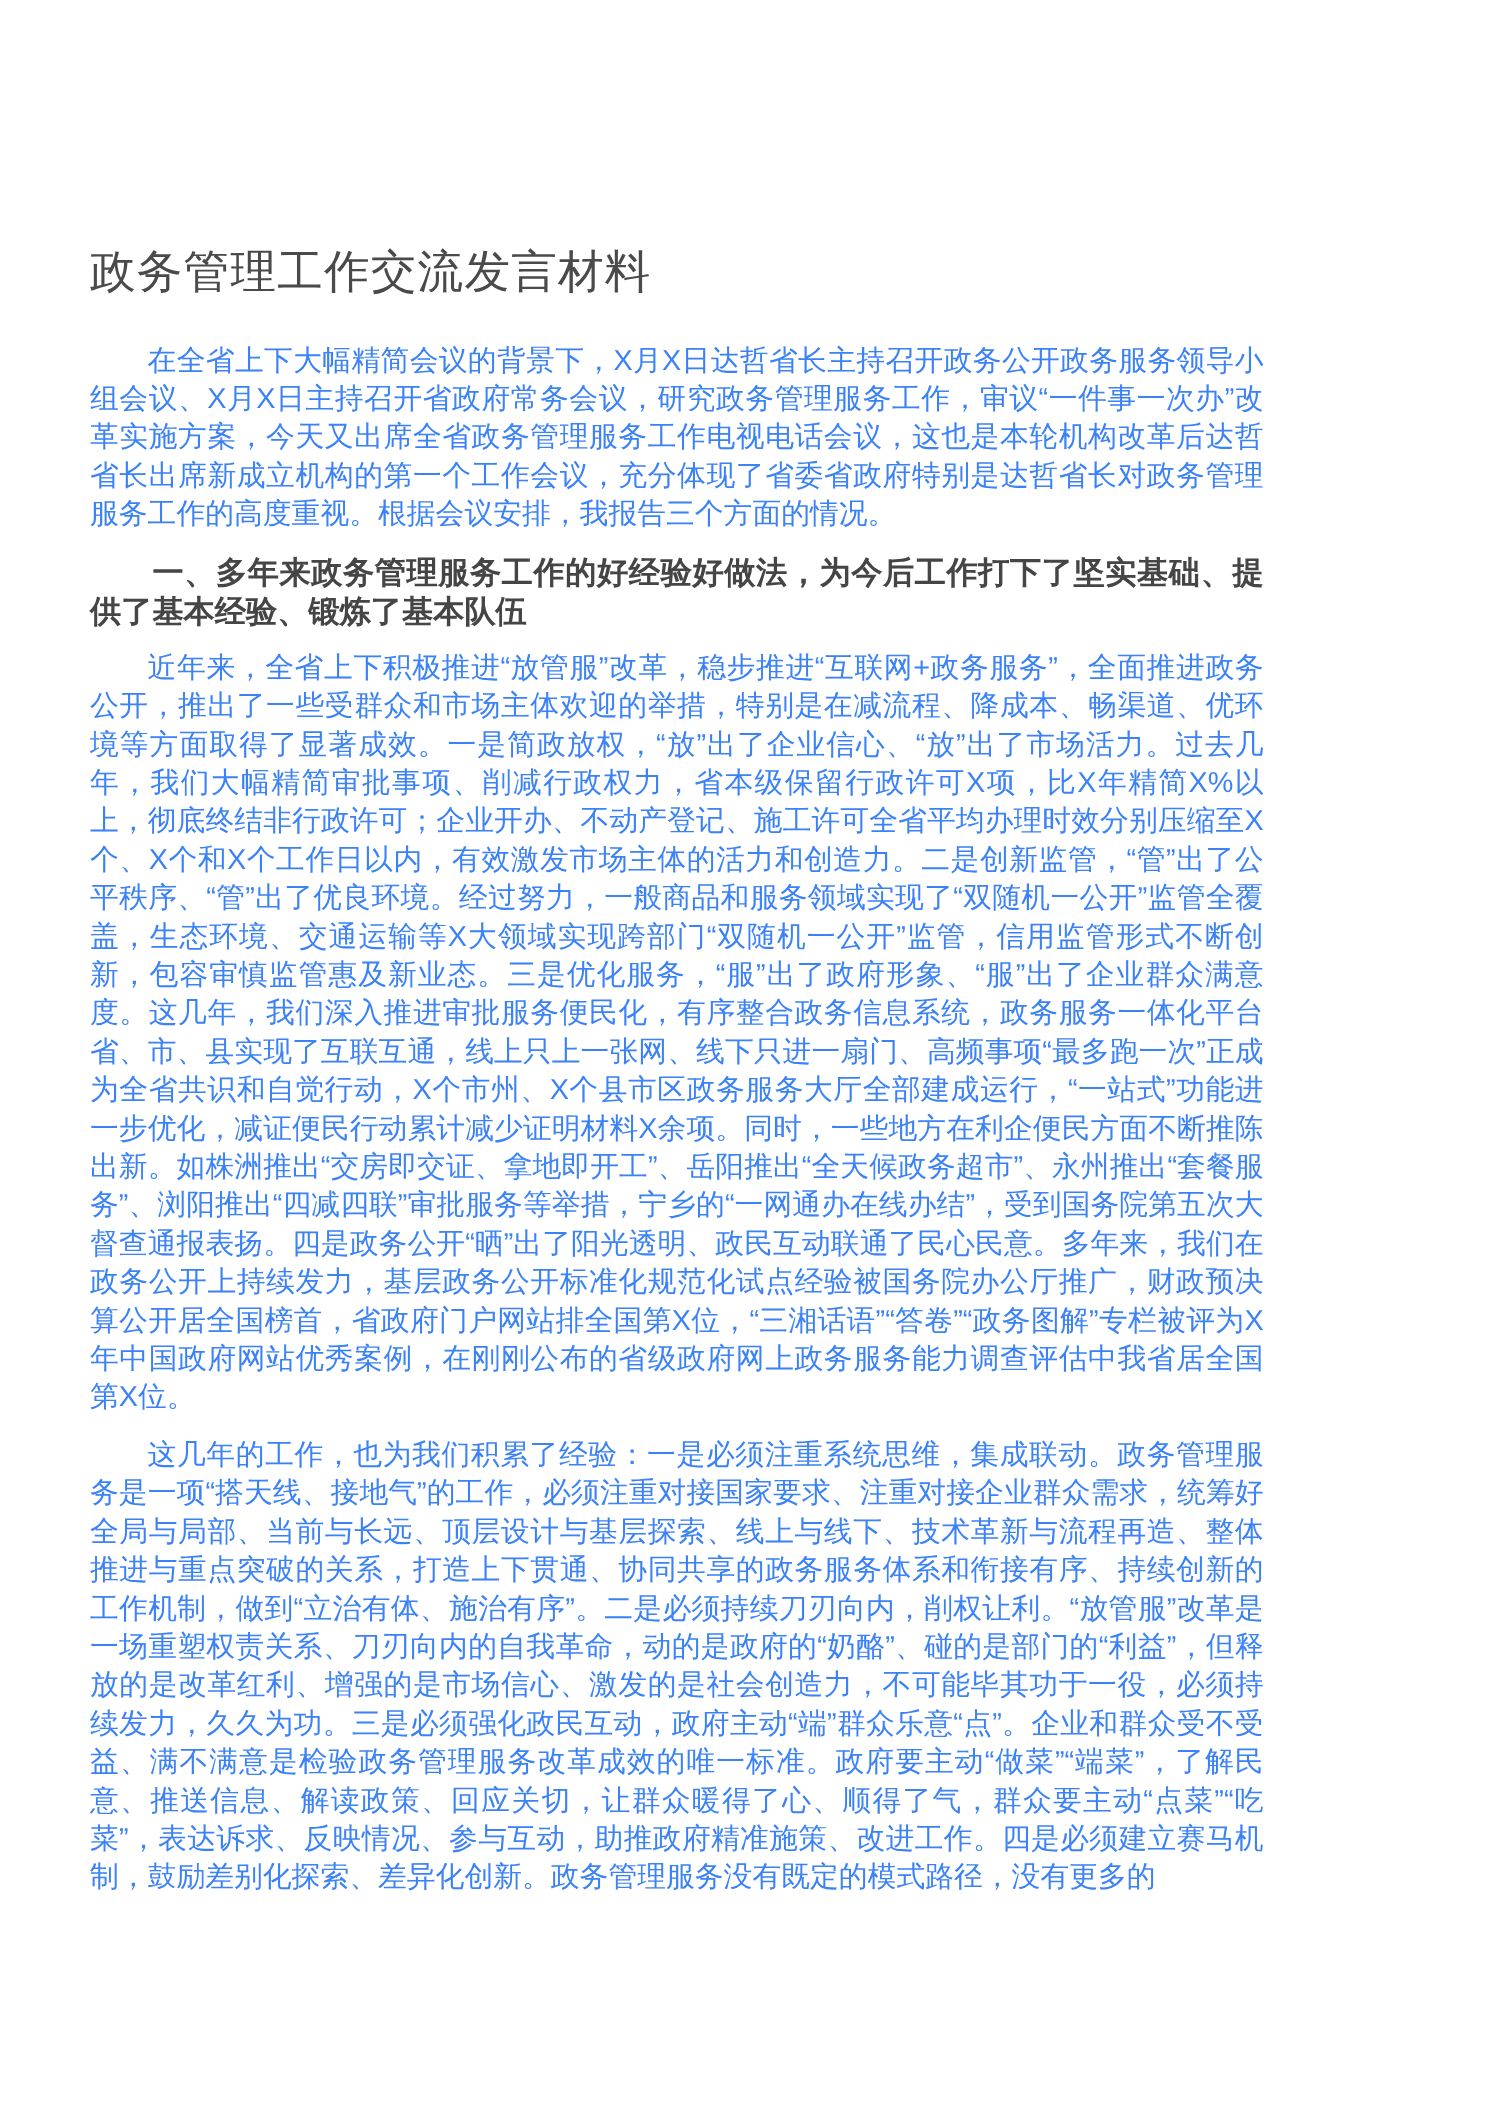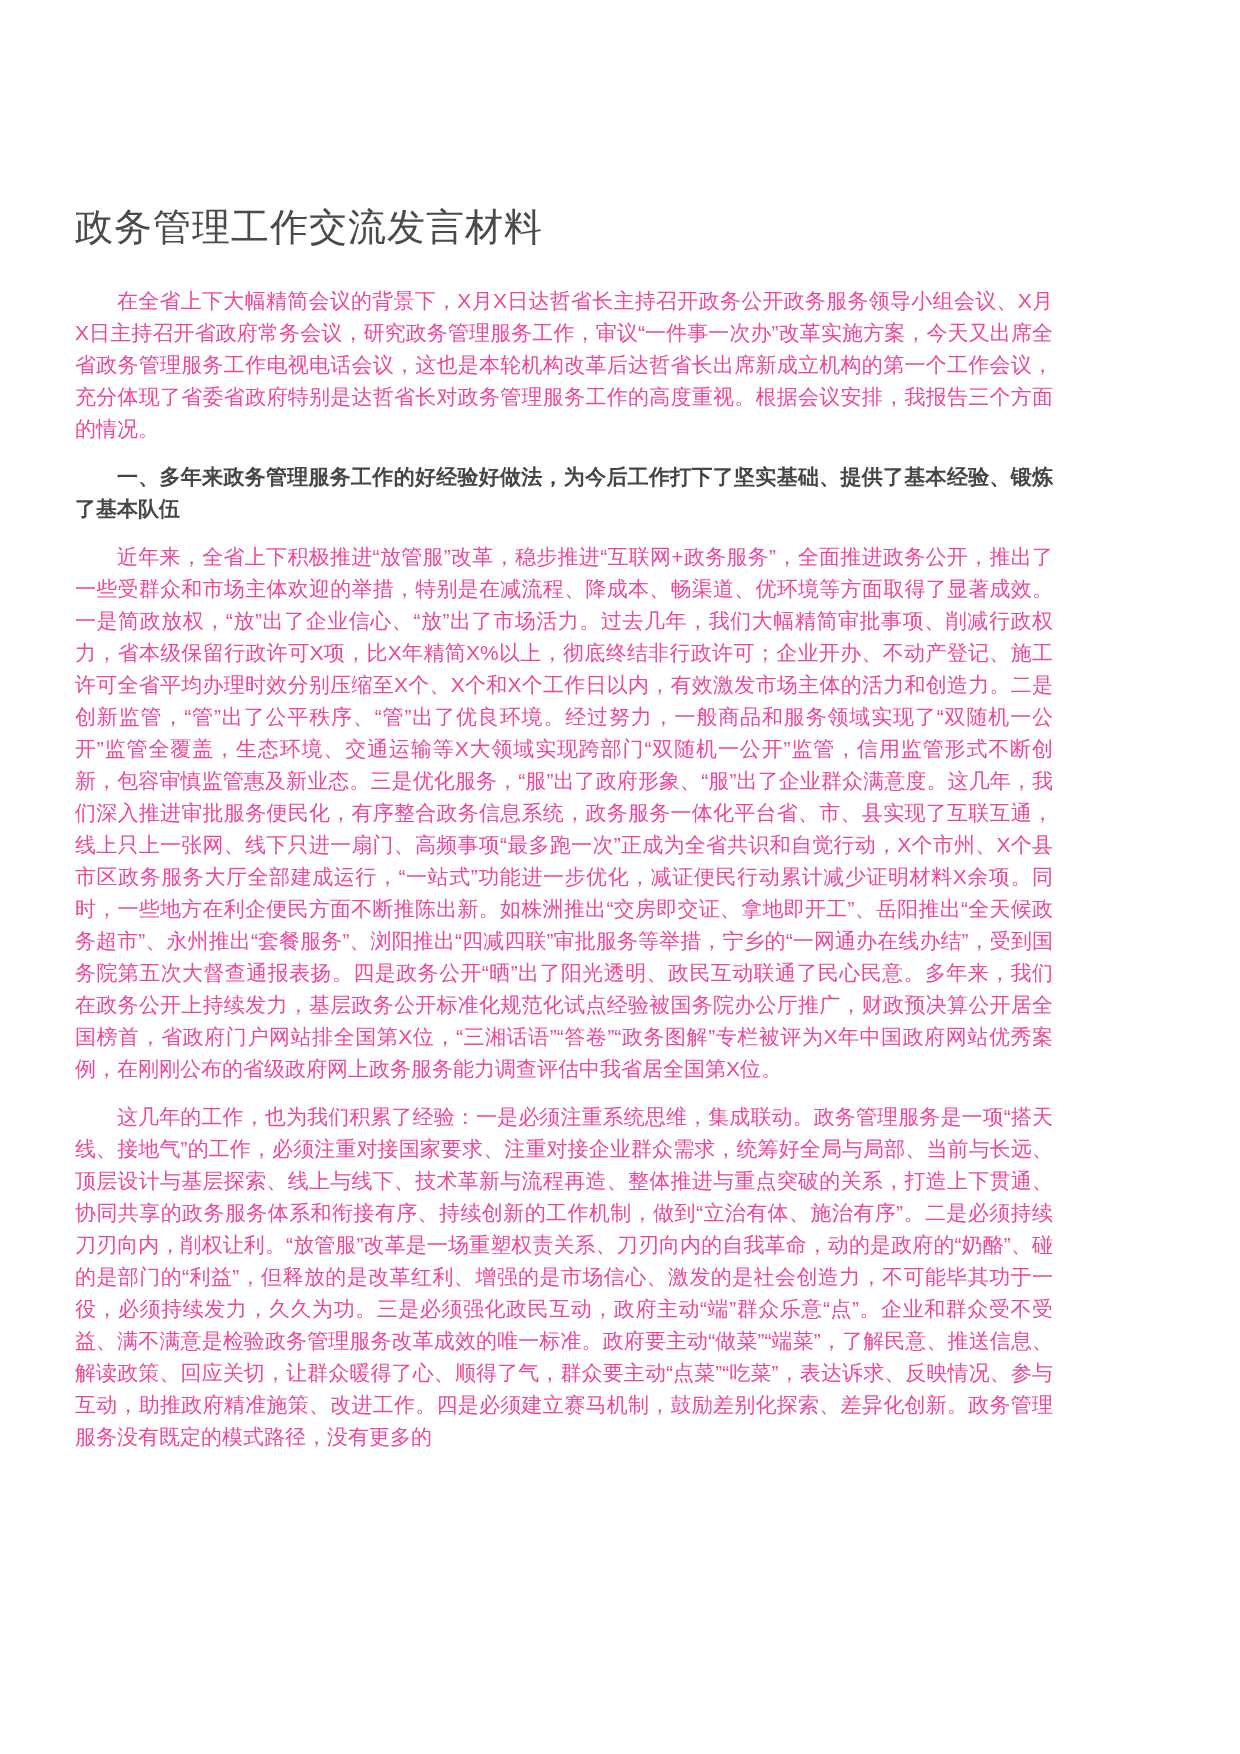--- a/index.html
+++ b/index.html
@@ -19,29 +19,29 @@
   }
   .doc-title {
     font-size: 38px;
     line-height: 48px;
     font-weight: 400;
     color: #4a4a4a;
     letter-spacing: 1px;
     margin: 0 0 34px 0;
   }
   .para {
-    font-size: 21px;
+    font-size: 24px;
     line-height: 32px;
     text-align: justify;
     text-indent: 2em;
-    color: #ec4899;
+    color: #3b82f6;
     margin: 11px 0 16px 0;
   }
   .heading {
-    font-size: 21px;
+    font-size: 26px;
     line-height: 32px;
     font-weight: 700;
     text-align: justify;
     text-indent: 2em;
     color: #454545;
     margin: 0 0 16px 0;
   }
 </style>
 </head>
 <body>

